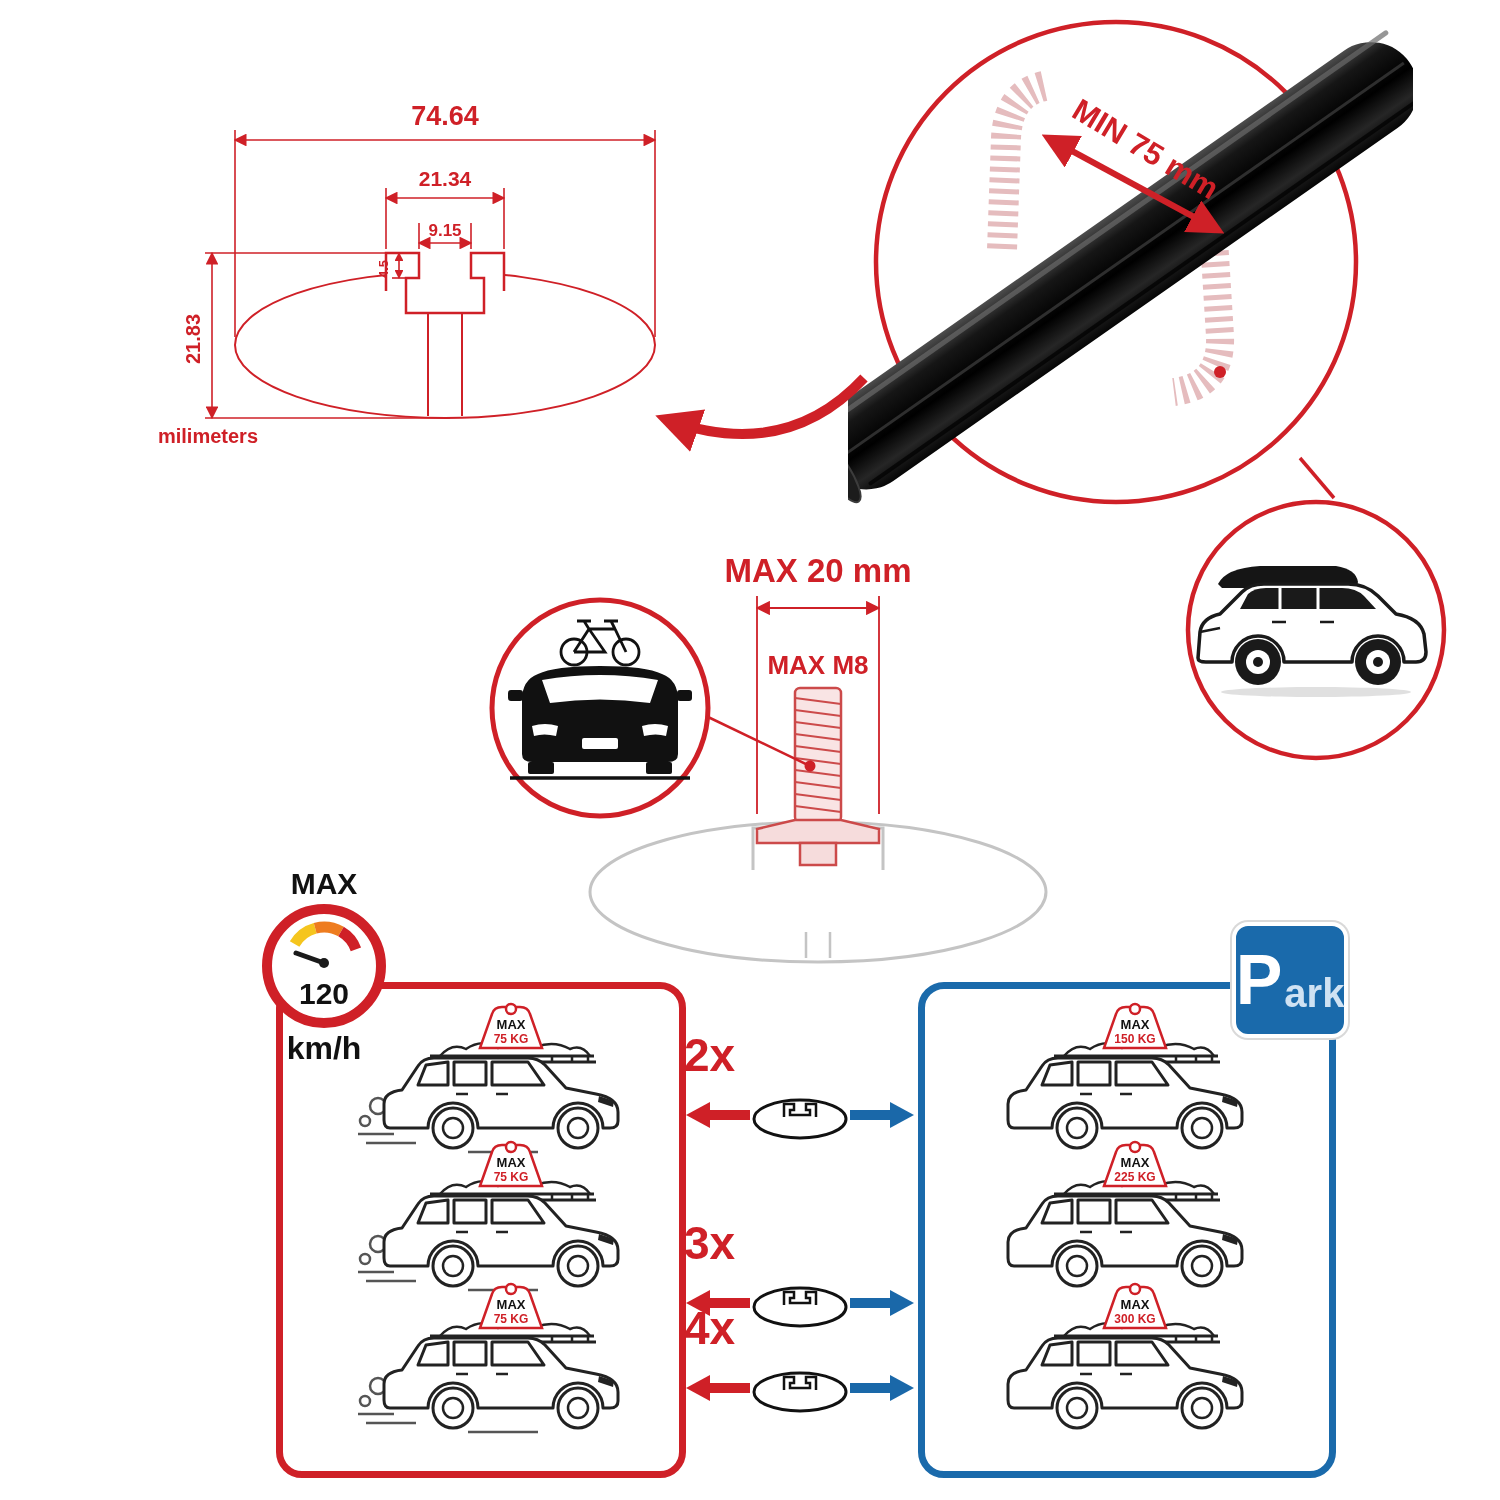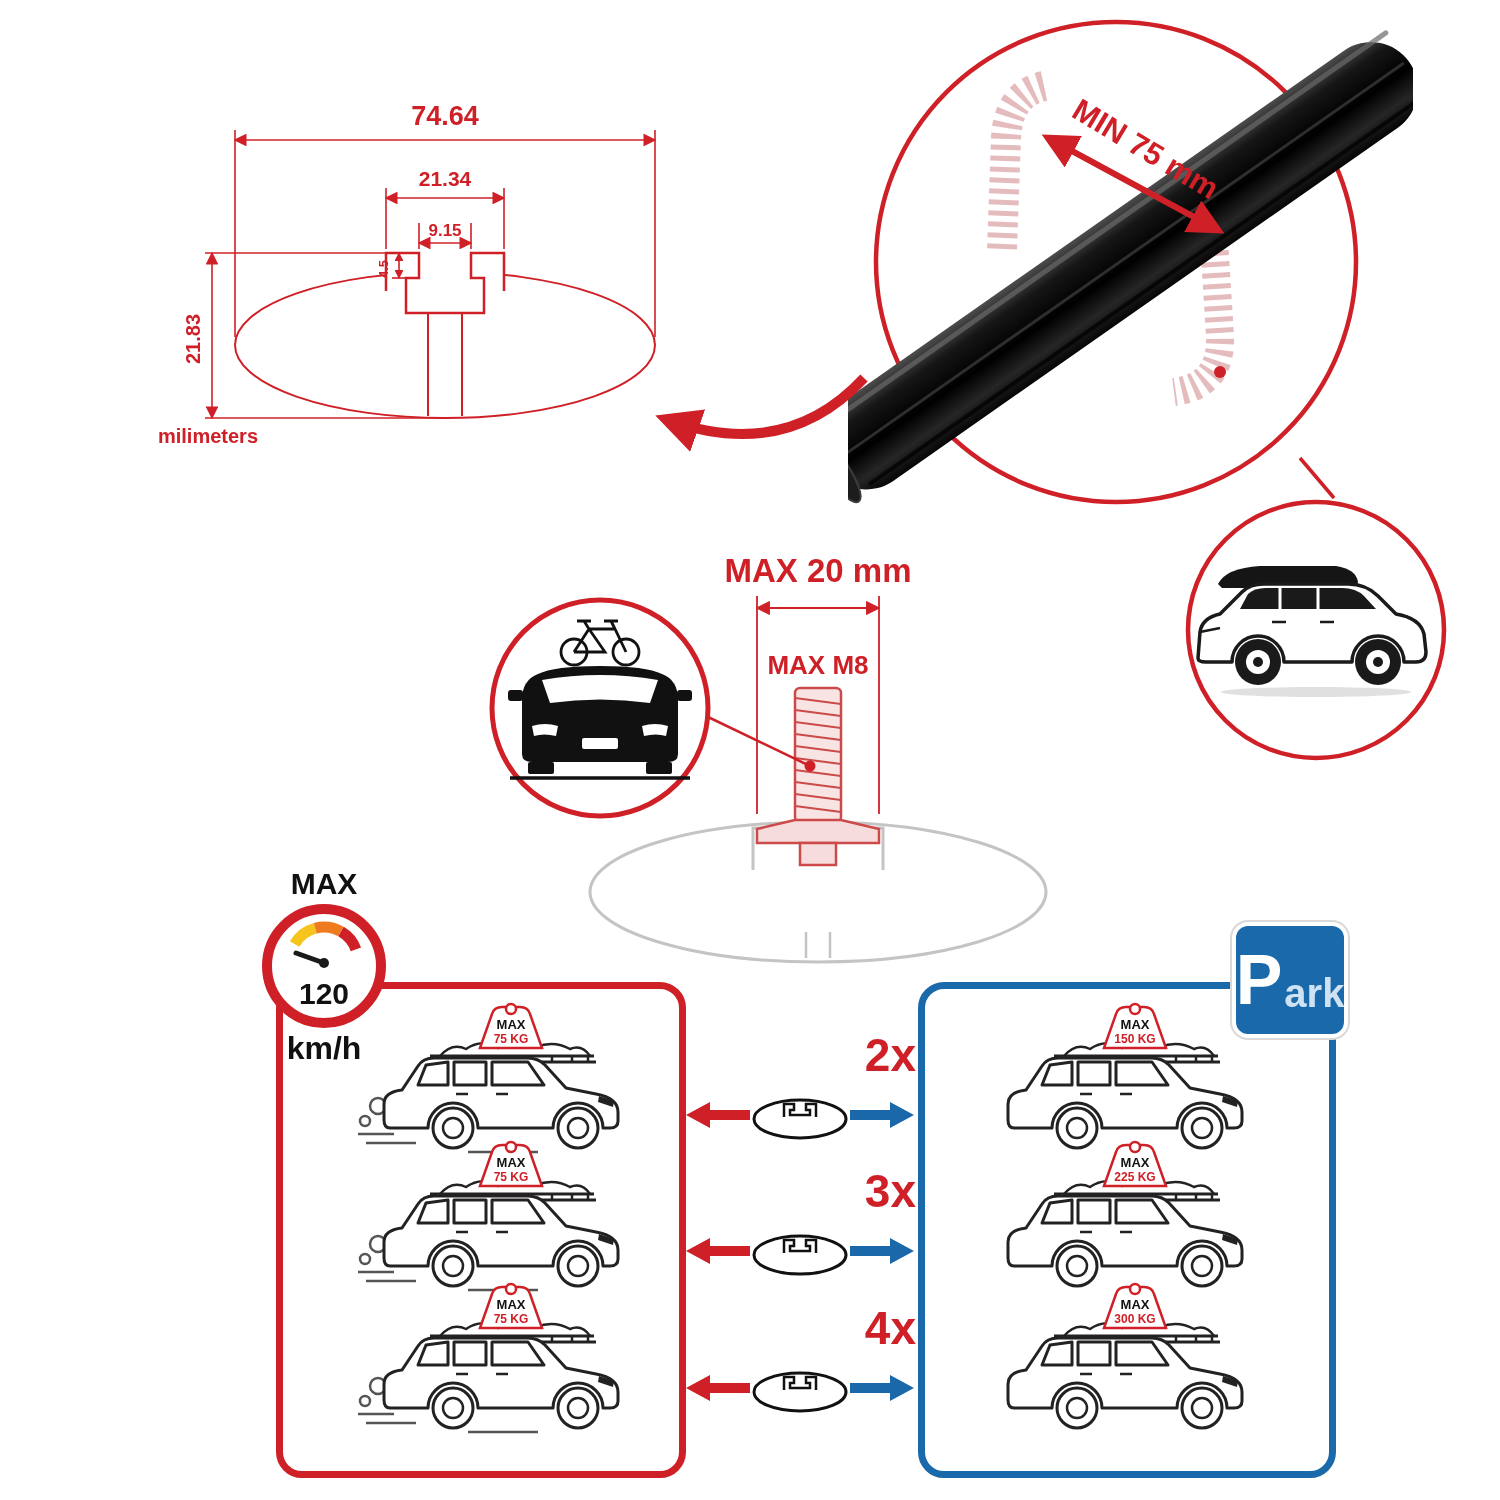--- a/index.html
+++ b/index.html
@@ -22,21 +22,21 @@
   
   .speedo{left:256px;top:868px;width:136px;text-align:center;z-index:5;}
   .smax{font-size:30px;font-weight:700;color:#111;line-height:1.05;}
   .sunit{font-size:32px;font-weight:700;color:#111;margin-top:-6px;}
   
   .parksign{left:1232px;top:922px;width:108px;height:108px;background:#1a6aab;border:4px solid #fff;
             border-radius:16px;box-shadow:0 0 0 2px #d9d9d9;z-index:5;display:flex;align-items:center;justify-content:center;}
   .parkP{color:#fff;font-size:70px;font-weight:700;line-height:1;}
   .parkArk{color:#cfe2f3;font-size:40px;font-weight:700;margin-left:2px;margin-top:26px;line-height:1;}
   
-  .mult{width:232px;text-align:right;z-index:3;}
+  .mult{width:232px;text-align:left;z-index:3;}
   .multlabel{font-size:46px;font-weight:700;color:#cf2027;line-height:1;margin-bottom:4px;}
 </style>
 </head>
 <body>
 
 <div class="canvas">
 
   <svg class="abs" style="left:150px;top:85px;" width="570" height="390" viewBox="0 0 570 390">
     <defs>
       <marker id="arw" viewBox="0 0 10 10" refX="9" refY="5" markerWidth="8" markerHeight="8" orient="auto-start-reverse">
@@ -384,21 +384,21 @@
     <div class="multlabel">2x</div>
     <svg width="232" height="64" viewBox="0 0 232 64">
       <polygon points="2,33 26,20 26,46" fill="#cf2027"></polygon>
       <rect x="26" y="28" width="40" height="10" fill="#cf2027"></rect>
       <ellipse cx="116" cy="37" rx="46" ry="19" fill="#fff" stroke="#111" stroke-width="3"></ellipse>
       <path d="M100,35 V22 H110 V28 H106 V33 H126 V28 H122 V22 H132 V35" fill="#fff" stroke="#111" stroke-width="2.5"></path>
       <rect x="166" y="28" width="40" height="10" fill="#1a68a9"></rect>
       <polygon points="230,33 206,20 206,46" fill="#1a68a9"></polygon>
     </svg>
   </div>
-  <div class="abs mult" style="left:684px;top:1168px;">
+  <div class="abs mult" style="left:684px;top:1220px;">
     <div class="multlabel">3x</div>
     <svg width="232" height="64" viewBox="0 0 232 64">
       <polygon points="2,33 26,20 26,46" fill="#cf2027"></polygon>
       <rect x="26" y="28" width="40" height="10" fill="#cf2027"></rect>
       <ellipse cx="116" cy="37" rx="46" ry="19" fill="#fff" stroke="#111" stroke-width="3"></ellipse>
       <path d="M100,35 V22 H110 V28 H106 V33 H126 V28 H122 V22 H132 V35" fill="#fff" stroke="#111" stroke-width="2.5"></path>
       <rect x="166" y="28" width="40" height="10" fill="#1a68a9"></rect>
       <polygon points="230,33 206,20 206,46" fill="#1a68a9"></polygon>
     </svg>
   </div>

